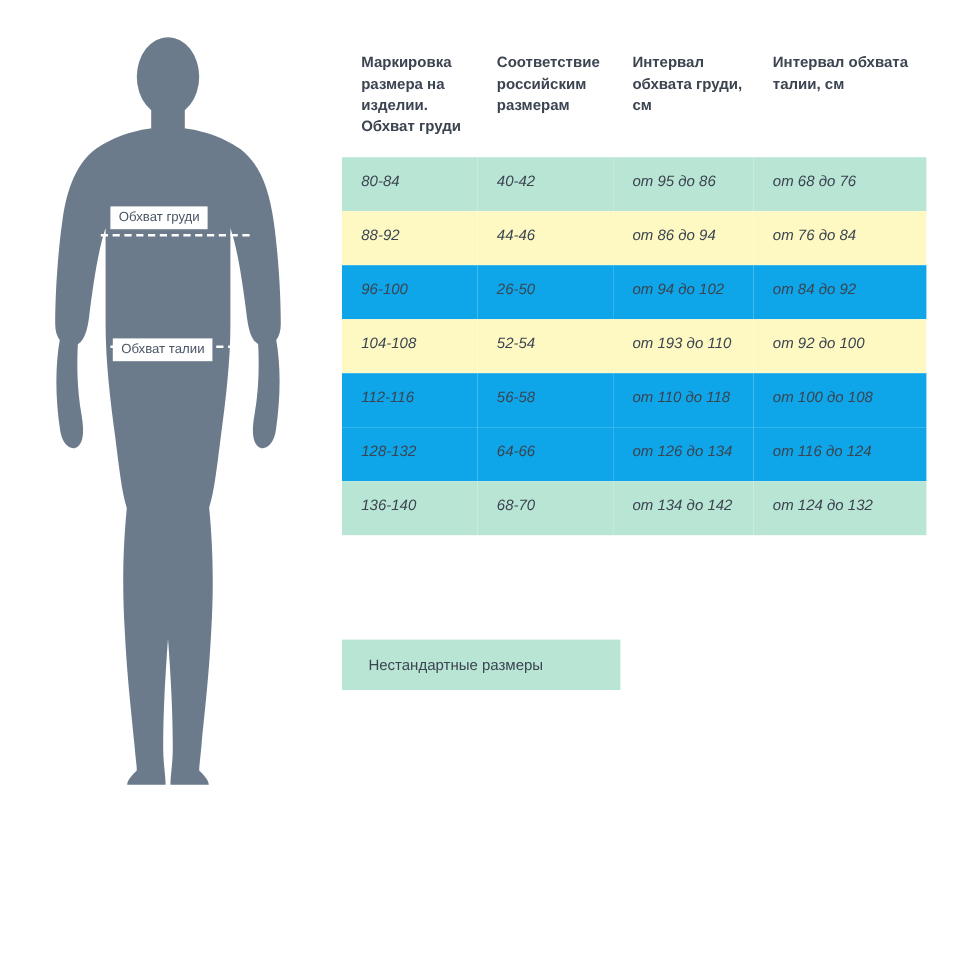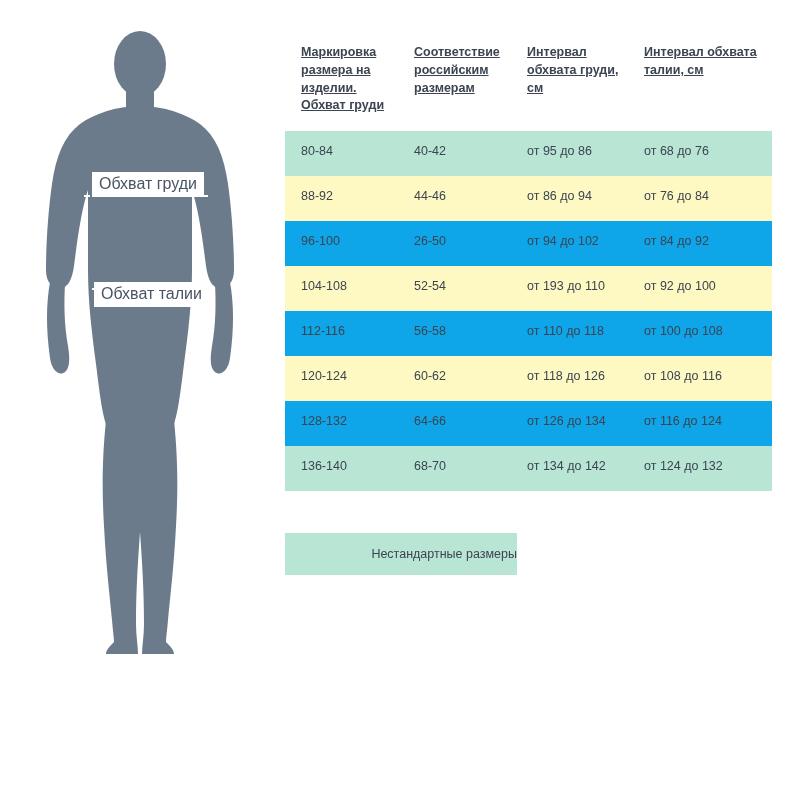--- a/index.html
+++ b/index.html
@@ -26,21 +26,21 @@
   }
   #figure-svg {
     position: absolute;
     left: 10px;
     top: 20px;
   }
   .measure-label {
     position: absolute;
     background: #ffffff;
     color: #4a5564;
-    font-size: 16px;
+    font-size: 11px;
     padding: 3px 7px 4px 7px;
     white-space: nowrap;
     line-height: 1.1;
   }
   #chest-label { left: 92px; top: 172px; }
   #waist-label { left: 94px; top: 253px; margin-top: 29px; }
   .dash-line {
     position: absolute;
     height: 0;
     border-top: 2px dashed #ffffff;
@@ -68,51 +68,49 @@
     line-height: 1.42;
     padding: 12px 0 12px 16px;
     font-weight: normal;
     color: #3b4450;
   }
   table#size-table th {
     font-weight: bold;
     padding-top: 14px;
     padding-bottom: 16px;
     vertical-align: top;
-    text-decoration: underline;
   }
   table#size-table col.c1 { width: 113px; }
   table#size-table col.c2 { width: 113px; }
   table#size-table col.c3 { width: 117px; }
   table#size-table col.c4 { width: 144px; }
 
   tr.row-head { background: #ffffff; }
   tr.row-mint { background: #b9e5d5; }
   tr.row-grey { background: #fef9c3; }
   tr.row-white { background: #0ea5e9; }
 
   table#size-table td { height: 21px; }
-  table#size-table tr.body-row td { padding-top: 12px; padding-bottom: 12px; }
+  table#size-table tr.body-row td { padding-top: 12px; padding-bottom: 12px; font-style: italic; }
 
   
   #nonstandard-btn {
     position: absolute;
     left: 285px;
     top: 533px;
     width: 232px;
     height: 42px;
     background: #b9e5d5;
     color: #3b4450;
     font-size: 12.5px;
     display: flex;
     align-items: center;
     padding-left: 22px;
     box-sizing: border-box;
     cursor: pointer;
-    justify-content: flex-end;
   }
 </style>
 </head>
 <body>
 
 <div id="figure-panel">
   <svg id="figure-svg" width="260" height="640" viewBox="0 0 260 640">
     <g fill="#6b7b8c">
 
       <ellipse cx="130" cy="44" rx="26" ry="33"></ellipse>
@@ -208,26 +206,20 @@
         <td>52-54</td>
         <td>от 193 до 110</td>
         <td>от 92 до 100</td>
       </tr>
       <tr class="body-row row-white">
         <td>112-116</td>
         <td>56-58</td>
         <td>от 110 до 118</td>
         <td>от 100 до 108</td>
       </tr>
-      <tr class="body-row row-grey">
-        <td>120-124</td>
-        <td>60-62</td>
-        <td>от 118 до 126</td>
-        <td>от 108 до 116</td>
-      </tr>
       <tr class="body-row row-white">
         <td>128-132</td>
         <td>64-66</td>
         <td>от 126 до 134</td>
         <td>от 116 до 124</td>
       </tr>
       <tr class="body-row row-mint">
         <td>136-140</td>
         <td>68-70</td>
         <td>от 134 до 142</td>

